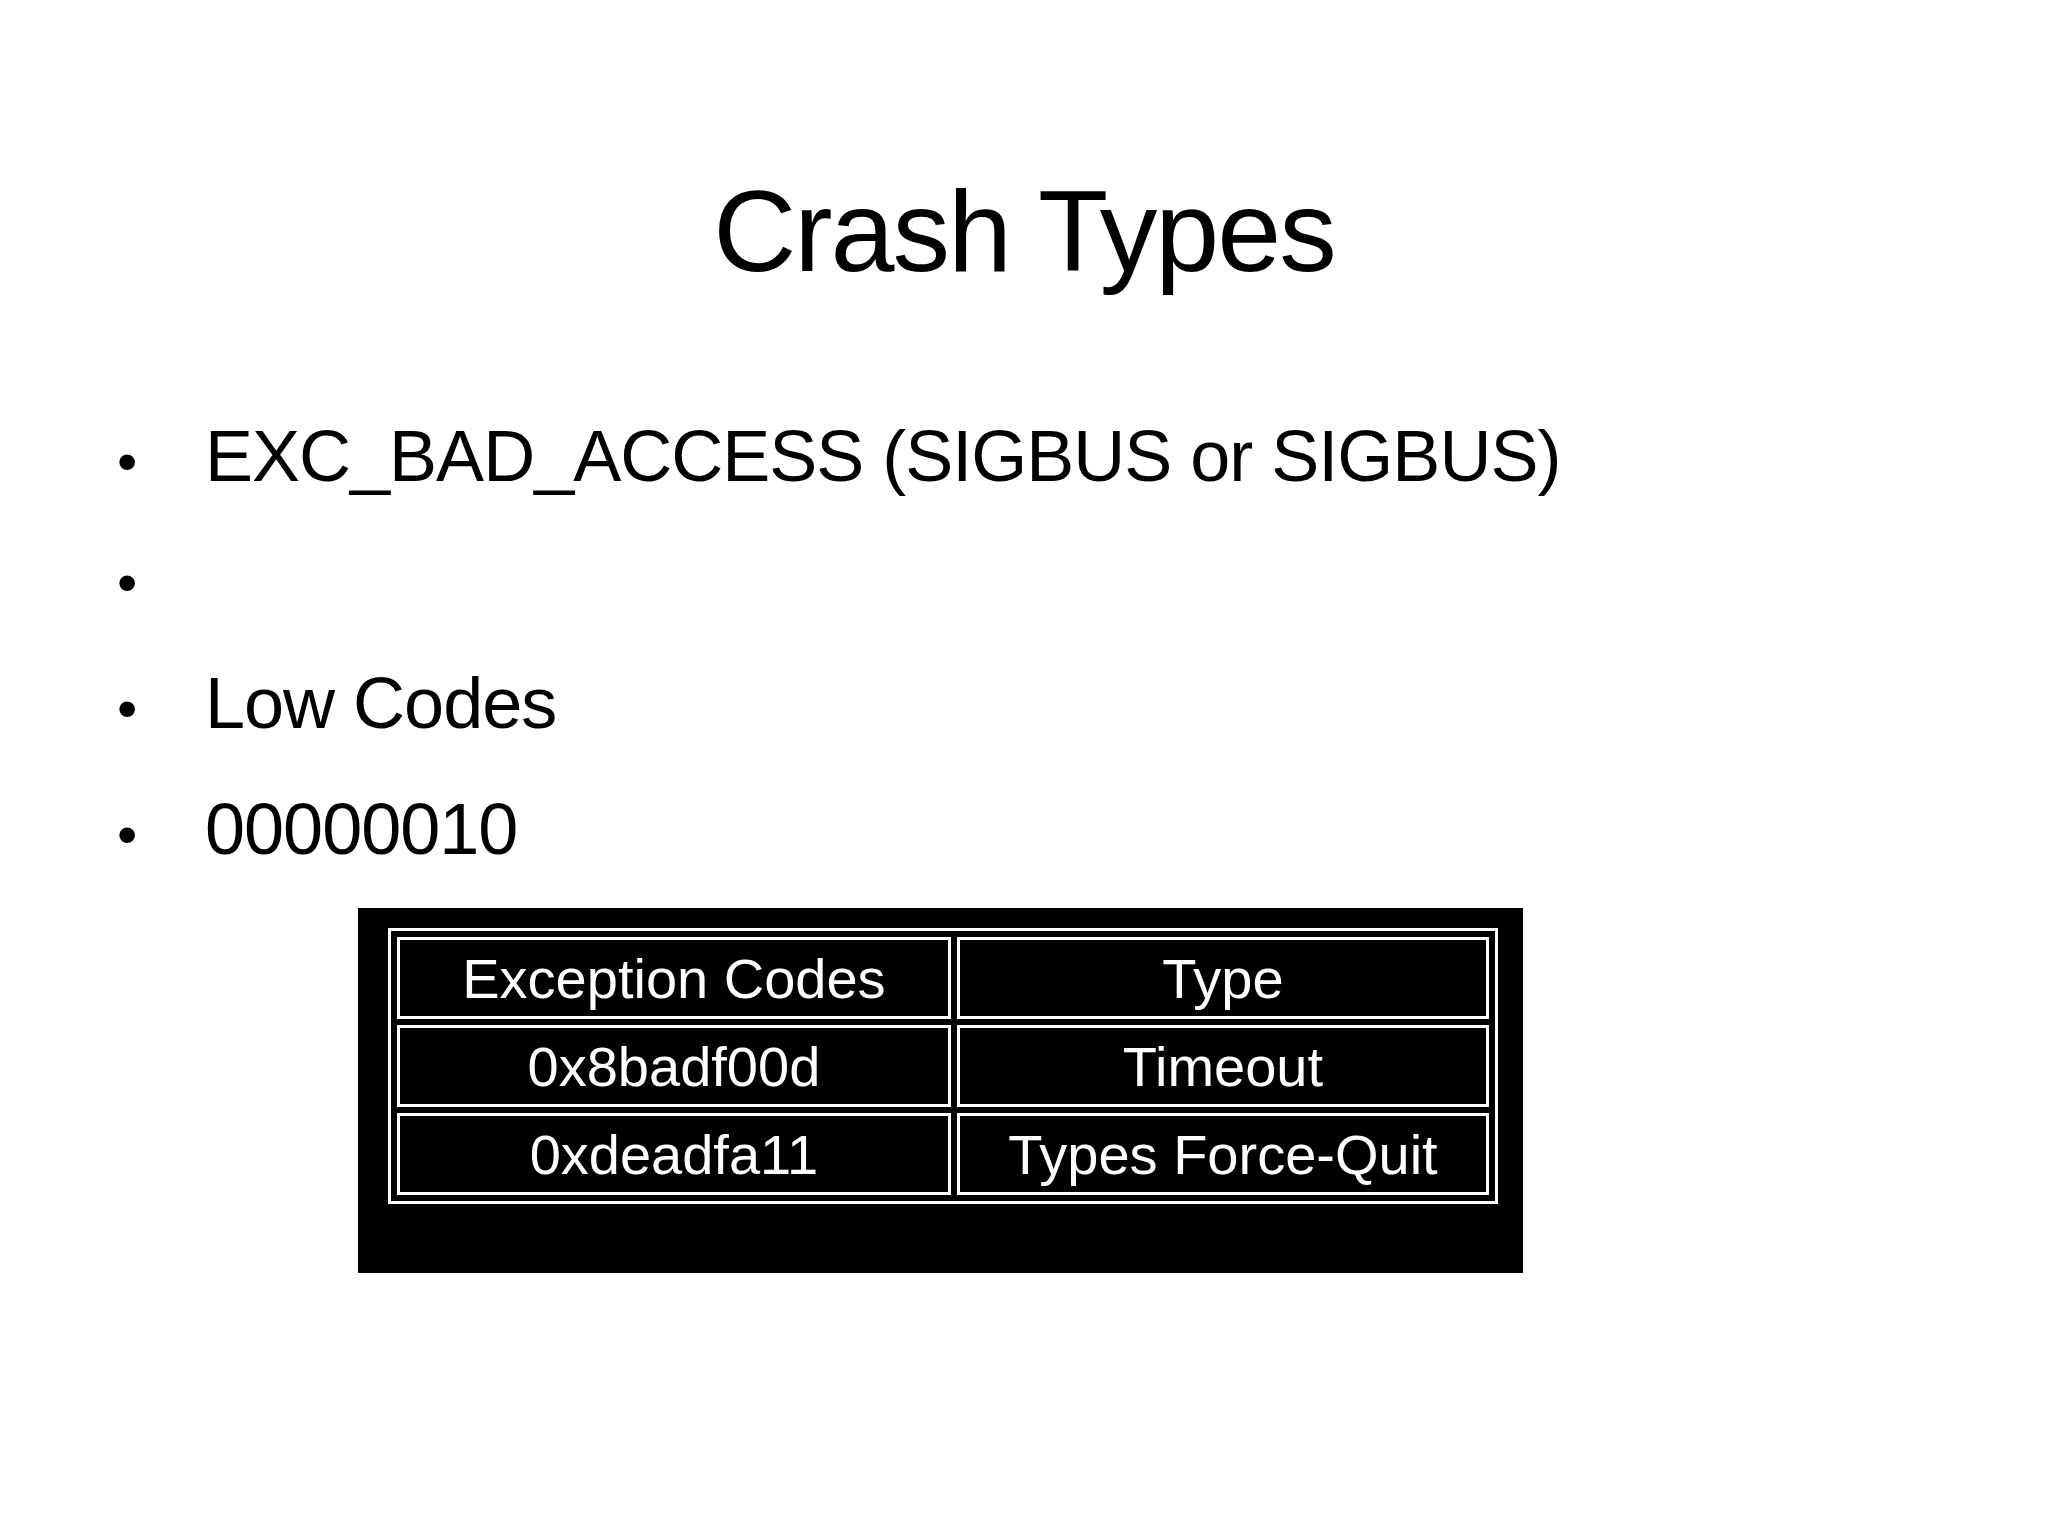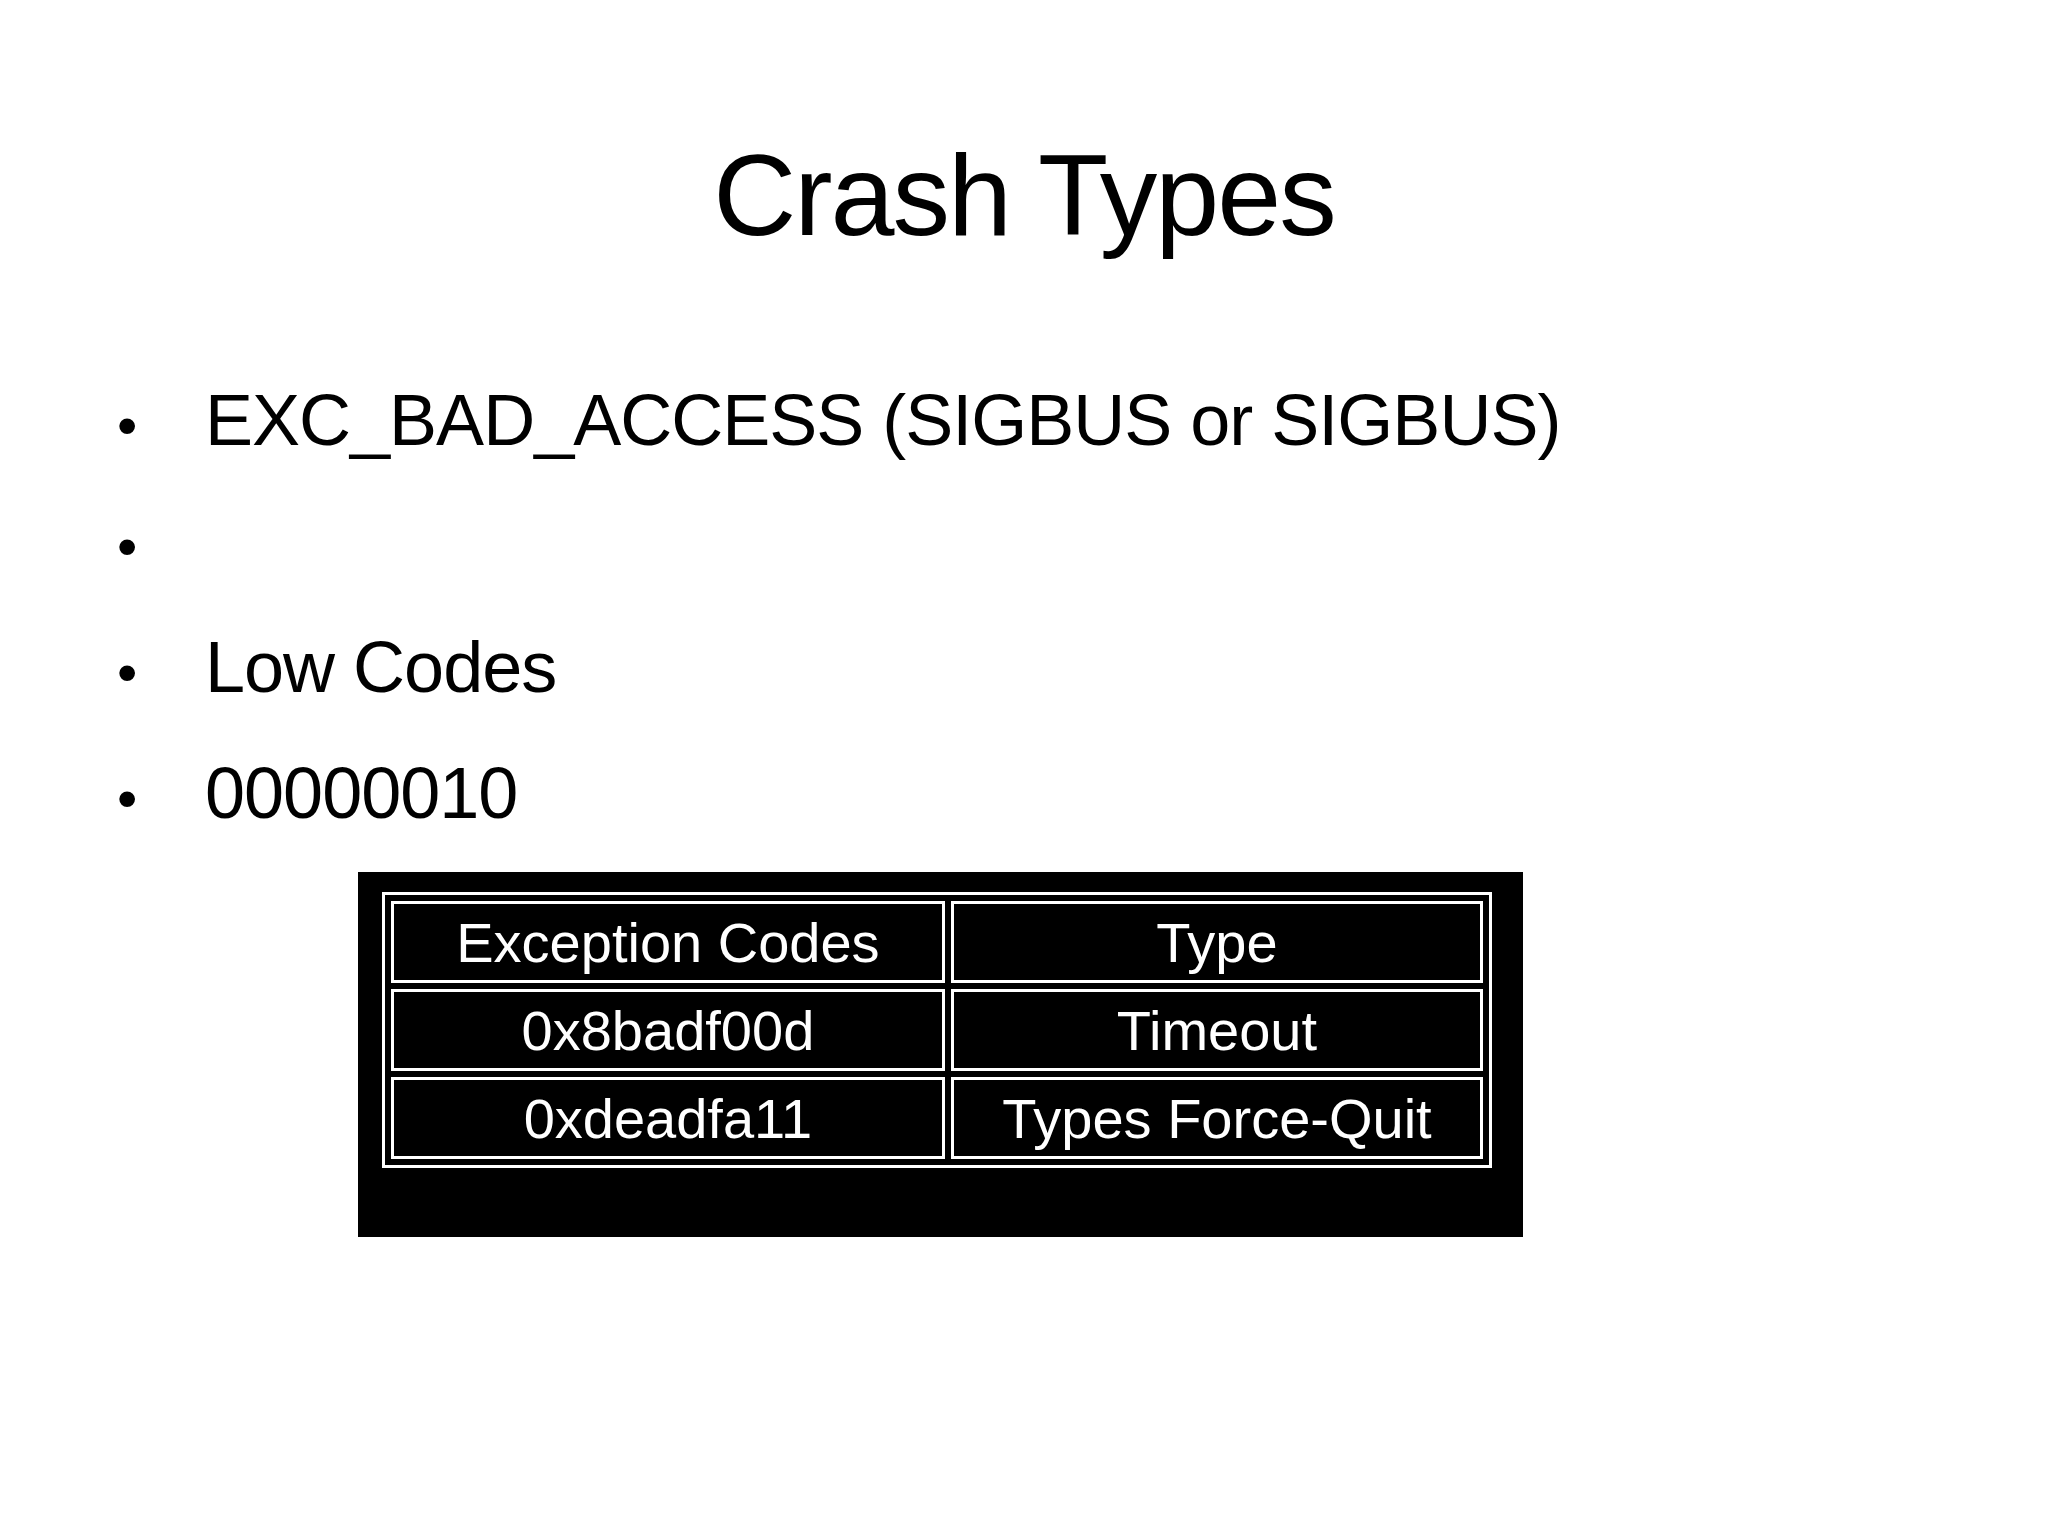--- a/index.html
+++ b/index.html
@@ -11,21 +11,21 @@
   }
   *{margin:0;padding:0;box-sizing:border-box;}
   html,body{width:2048px;height:1536px;}
   body{
     background:var(--bg);
     font-family:"Liberation Sans", sans-serif;
     color:var(--ink);
     position:relative;
     overflow:hidden;
   }
-  .slide{position:absolute;inset:0;}
+  .slide{position:absolute;inset:0;margin-top:36px;}
   .title{
     position:absolute;
     top:135px;left:0;right:0;
     text-align:center;
     font-size:115px;
     font-weight:400;
     letter-spacing:-2px;
     line-height:1.05;
     white-space:nowrap;
   }
@@ -52,21 +52,21 @@
     letter-spacing:0;
   }
   .panel{
     position:absolute;
     left:358px;top:872px;
     width:1165px;height:365px;
     background:var(--panel-bg);
   }
   .xtable{
     position:absolute;
-    left:24px;top:20px;
+    left:30px;top:20px;
     width:1110px;
     border-collapse:separate;
     border-spacing:6px;
     border:3px solid var(--panel-border);
     table-layout:fixed;
   }
   .xtable td{
     border:3px solid var(--panel-border);
     height:82px;
     text-align:center;

